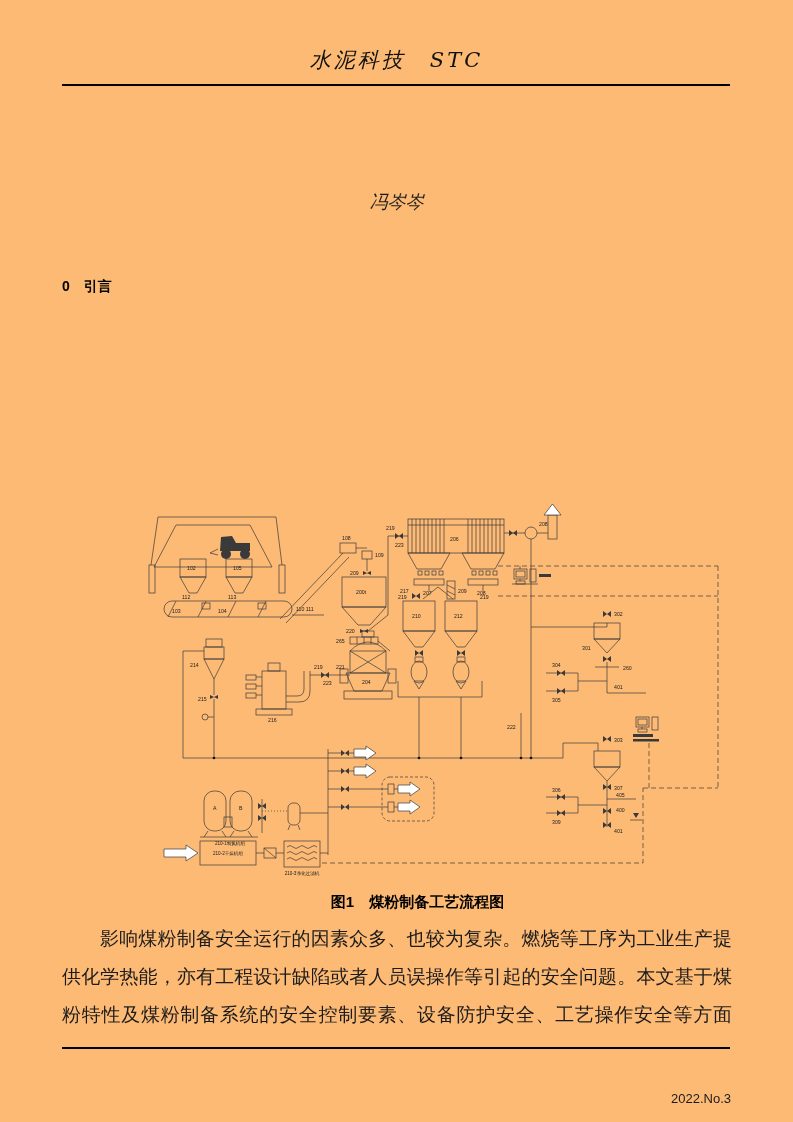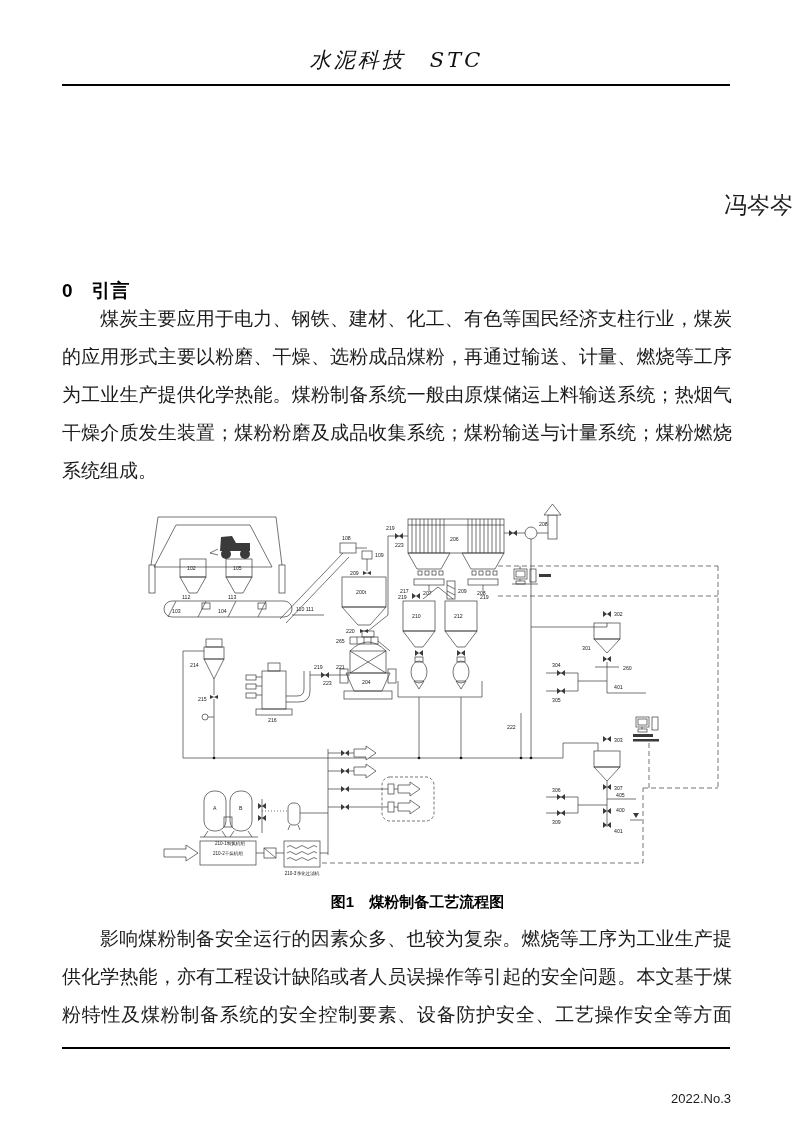--- a/index.html
+++ b/index.html
@@ -1,31 +1,31 @@
 <!DOCTYPE html>
 <html><head>
 <meta charset="utf-8">
 <style>
   html,body{margin:0;padding:0;background:#888;}
-  .page{position:relative;width:793px;height:1122px;background:#ffffff;margin:0 auto;
+  .page{position:relative;width:793px;height:1122px;background:#fdba74;margin:0 auto;
         font-family:"Liberation Serif","DejaVu Serif",serif;color:#1b1b1b;overflow:hidden;}
   .journal{position:absolute;top:46px;left:0;width:100%;text-align:center;
            font-size:21px;font-style:italic;letter-spacing:3px;color:#111;
            font-family:"DejaVu Serif","Liberation Serif",serif;}
   .rule{position:absolute;left:62px;width:668px;height:2px;background:#000;}
   .rule-top{top:84px;}
   .rule-bottom{top:1047px;}
   .title{position:absolute;top:118px;left:40px;width:713px;text-align:center;
          font-size:31px;font-weight:bold;letter-spacing:1px;color:#000;
          font-family:"Liberation Sans","DejaVu Sans",sans-serif;}
-  .author{position:absolute;top:190px;left:0;width:100%;text-align:right;
-          font-size:23px;}
+  .author{position:absolute;top:190px;left:0;width:100%;text-align:center;
+          font-size:18px;font-style:italic;}
   .affil{position:absolute;top:217px;left:0;width:100%;text-align:center;
          font-size:17px;font-style:italic;}
-  .sec-heading{position:absolute;top:278px;left:62px;font-size:19px;font-weight:bold;
+  .sec-heading{position:absolute;top:278px;left:62px;font-size:14px;font-weight:bold;
          font-family:"Liberation Sans","DejaVu Sans",sans-serif;color:#000;}
   .para{position:absolute;left:62px;width:670px;font-size:19px;line-height:38px;
         text-align:justify;text-indent:2em;color:#1b1b1b;}
   .para1{top:300px;}
   .para2{top:920px;text-align-last:justify;}
   .fig-caption{position:absolute;top:893px;left:0;width:100%;text-align:center;
         font-size:15px;font-weight:bold;color:#000;
         font-family:"Liberation Sans","DejaVu Sans",sans-serif;margin-left:21px;}
   .pagenum{position:absolute;top:1053px;left:0;width:100%;text-align:center;
         font-size:13px;font-family:"Liberation Sans","DejaVu Sans",sans-serif;}
@@ -46,21 +46,20 @@
 <body>
 
 <div class="page">
 
   <div class="journal">水泥科技　STC</div>
   <div class="rule rule-top"></div>
 
   <div class="author">冯岑岑</div>
 
   <div class="sec-heading">0　引言</div>
-  <div class="para para1">煤炭主要应用于电力、钢铁、建材、化工、有色等国民经济支柱行业，煤炭的应用形式主要以粉磨、干燥、选粉成品煤粉，再通过输送、计量、燃烧等工序为工业生产提供化学热能。煤粉制备系统一般由原煤储运上料输送系统；热烟气干燥介质发生装置；煤粉粉磨及成品收集系统；煤粉输送与计量系统；煤粉燃烧系统组成。</div>
 
   <div id="flow">
   <svg viewBox="0 0 600 388" width="600" height="388">
 
     <g>
       <line x1="12" y1="14" x2="130" y2="14"></line>
       <line x1="12" y1="14" x2="5" y2="62"></line>
       <line x1="130" y1="14" x2="136" y2="62"></line>
       <rect x="3" y="62" width="6" height="28"></rect>
       <rect x="133" y="62" width="6" height="28"></rect>

